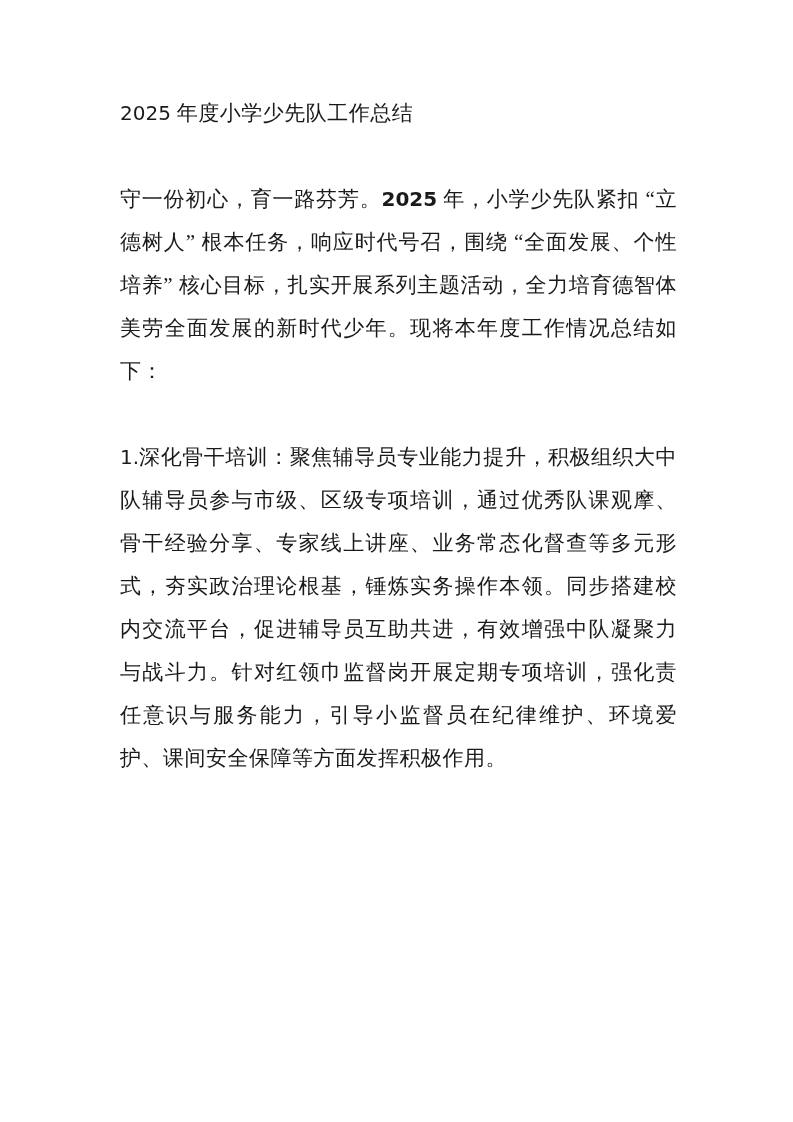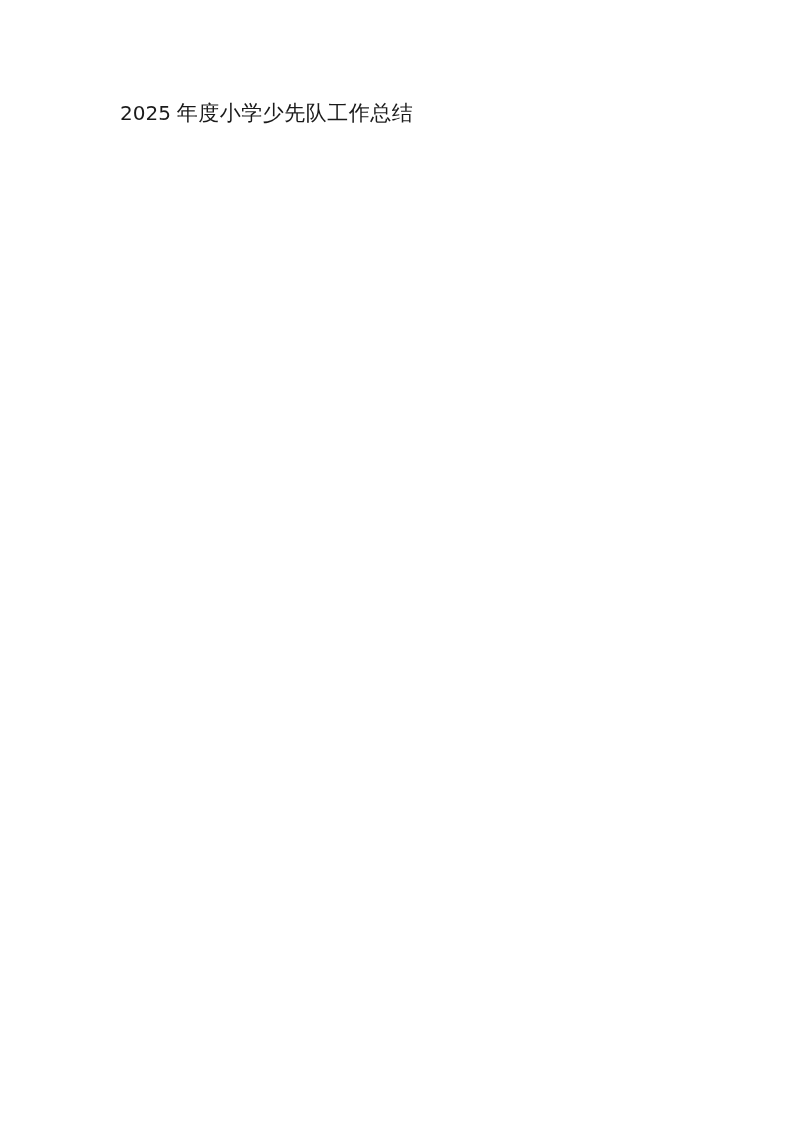--- a/index.html
+++ b/index.html
@@ -40,18 +40,20 @@
   b.num { font-weight: bold; }
 </style>
 </head>
 <body>
 
 <div class="page">
   <div class="content">
 
     <p class="doc-title"><span class="num">2025</span><span> 年度小学少先队工作总结</span></p>
 
+    <p class="doc-para"><span>守一份初心，育一路芬芳。</span><b class="num">2025</b><span> 年，小学少先队紧扣 “立德树人” 根本任务，响应时代号召，围绕 “全面发展、个性培养” 核心目标，扎实开展系列主题活动，全力培育德智体美劳全面发展的新时代少年。现将本年度工作情况总结如下：</span></p>
 
 
+    <p class="doc-para"><span class="num">1.</span><span>深化骨干培训：聚焦辅导员专业能力提升，积极组织大中队辅导员参与市级、区级专项培训，通过优秀队课观摩、骨干经验分享、专家线上讲座、业务常态化督查等多元形式，夯实政治理论根基，锤炼实务操作本领。同步搭建校内交流平台，促进辅导员互助共进，有效增强中队凝聚力与战斗力。针对红领巾监督岗开展定期专项培训，强化责任意识与服务能力，引导小监督员在纪律维护、环境爱护、课间安全保障等方面发挥积极作用。</span></p>
 
 
   </div>
 </div>
 
 </body></html>

